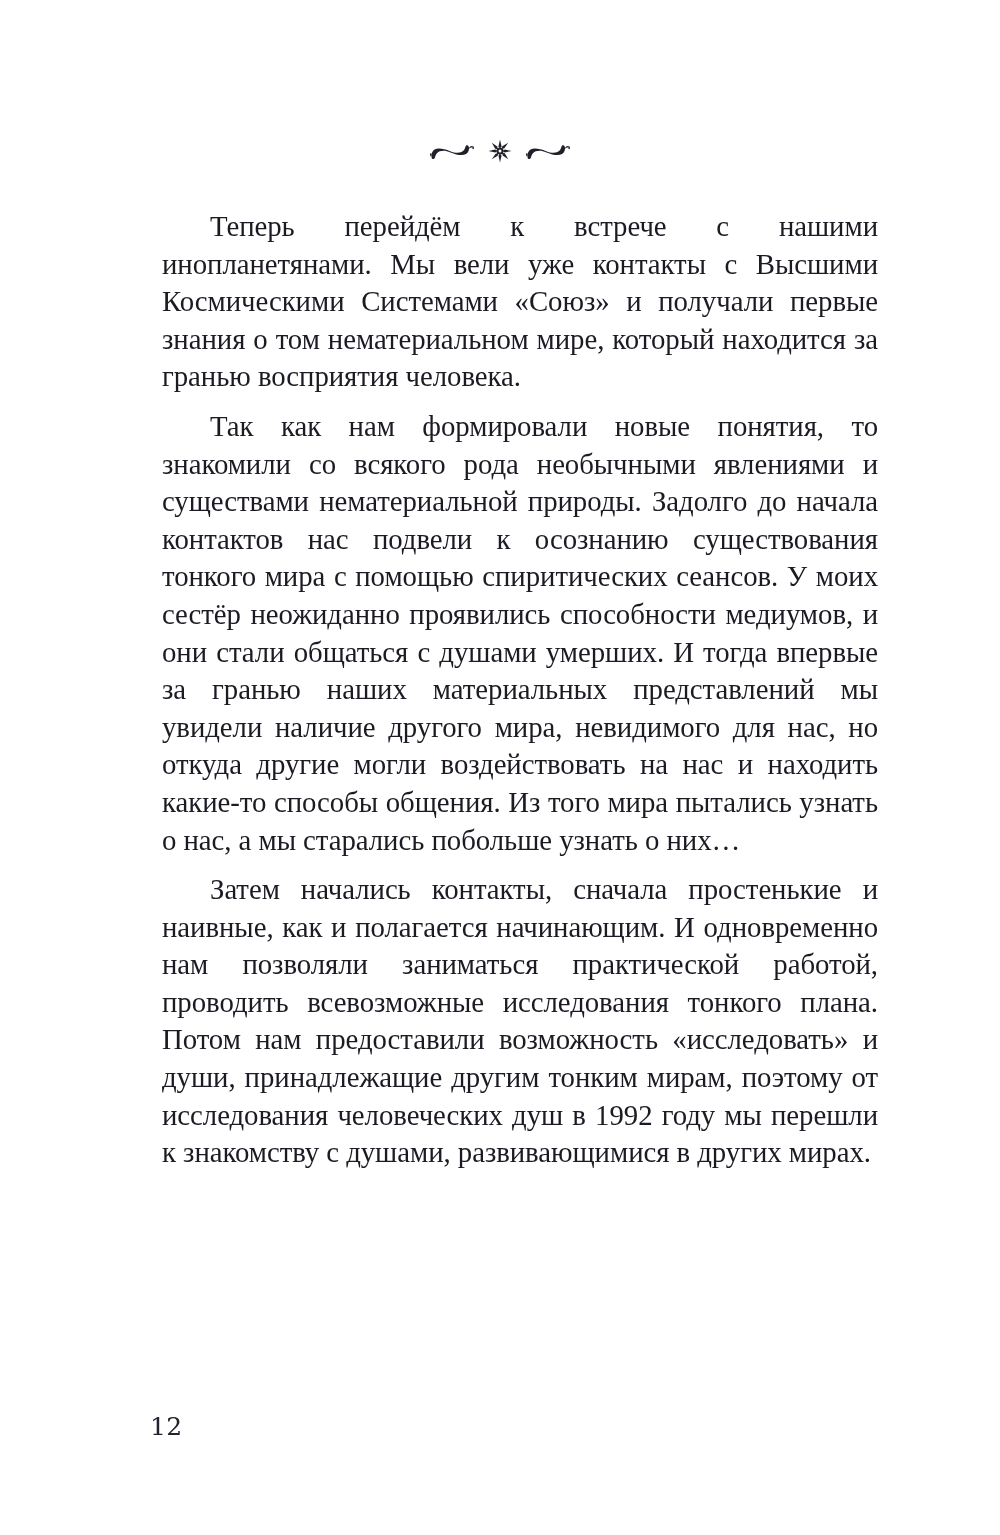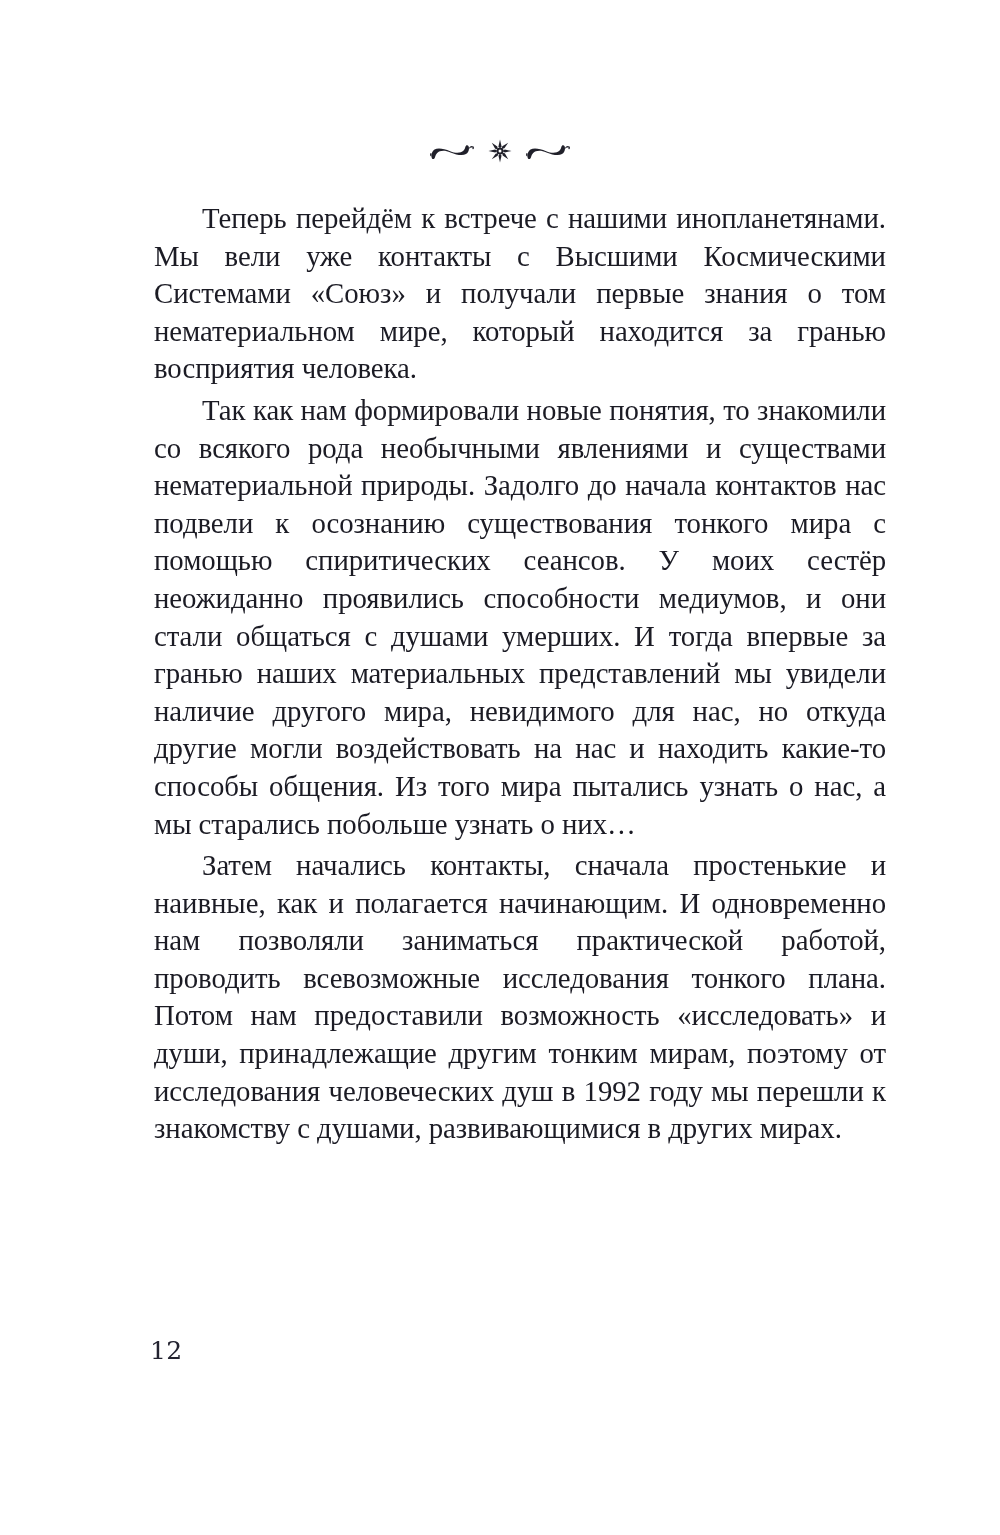--- a/index.html
+++ b/index.html
@@ -57,40 +57,40 @@
     font-size: 28.8px;
     line-height: 37.6px;
     text-align: justify;
     text-justify: inter-word;
     -webkit-hyphens: none;
     hyphens: none;
     letter-spacing: -0.05px;
     word-spacing: 0px;
   }
   .text-body p {
-    margin: 4px;
+    margin: 12px;
     text-indent: 48px;
     text-align: justify;
   }
   .text-body p:last-child {
     text-align-last: justify;
   }
   
   .text-body p.flush-last {
     text-align-last: left;
   }
   .text-body p.force-justify-last {
     text-align-last: justify;
   }
 
   
   .folio {
     position: absolute;
     left: 150px;
-    top: 1336px;
+    top: 1412px;
     font-family: "DejaVu Serif", "Liberation Serif", serif;
     font-size: 25px;
     line-height: 30px;
     color: #232330;
     letter-spacing: 0.3px;
   }
 </style>
 </head>
 <body>
 

